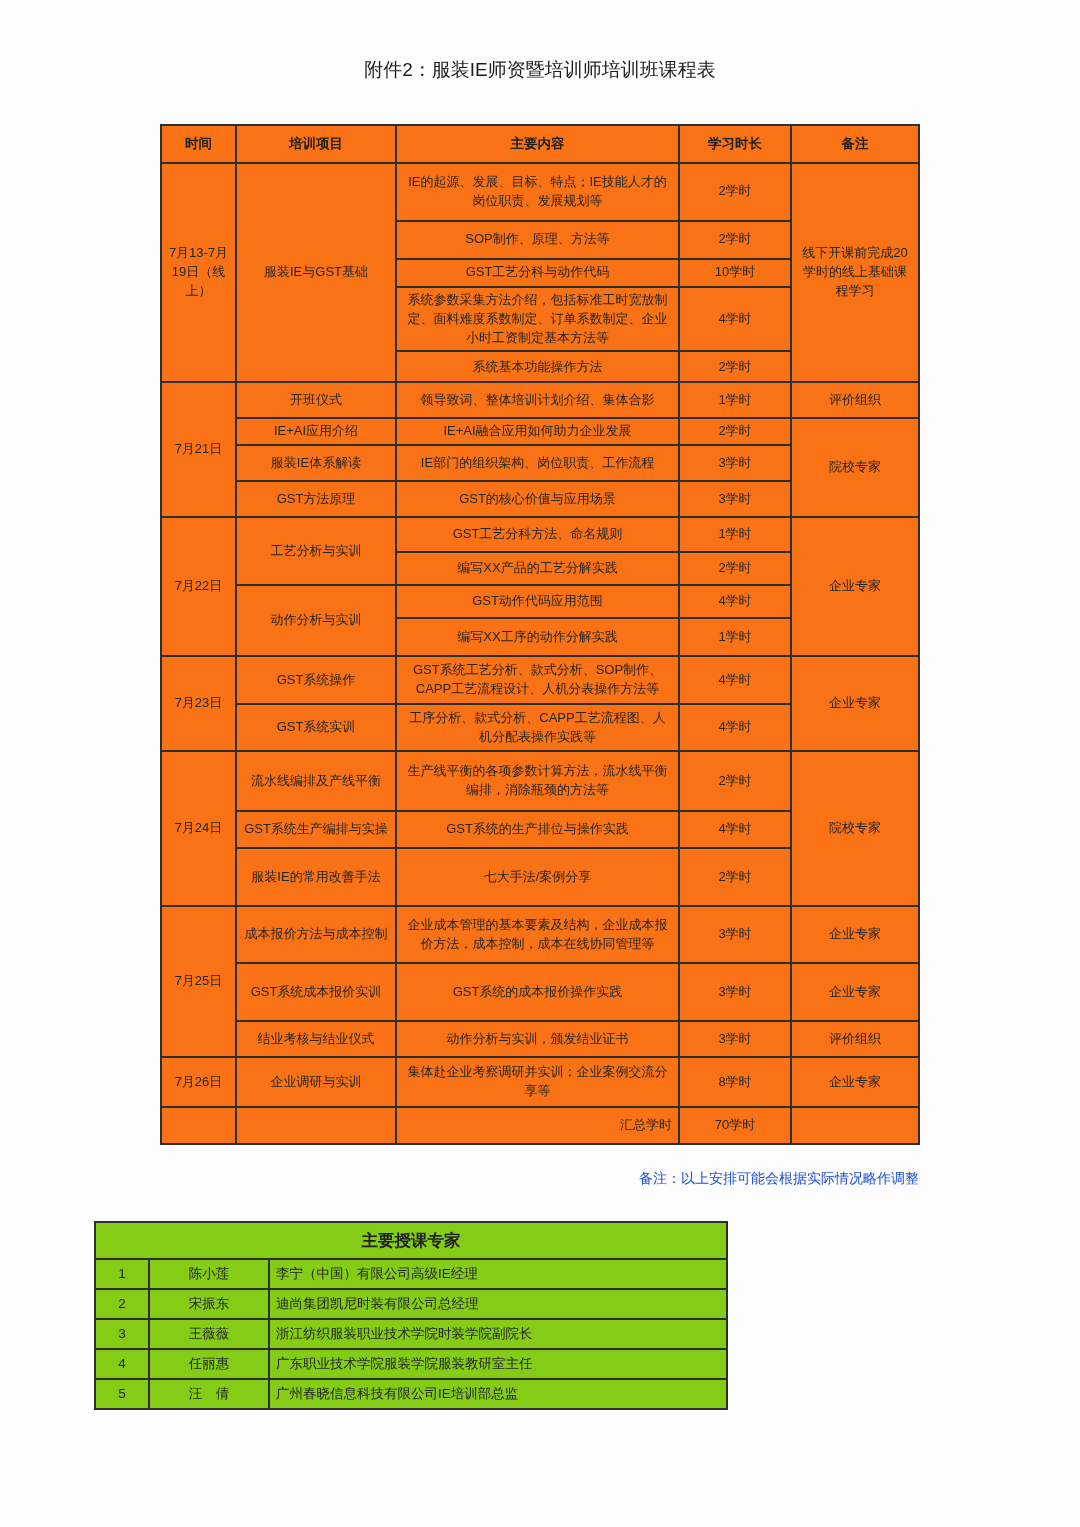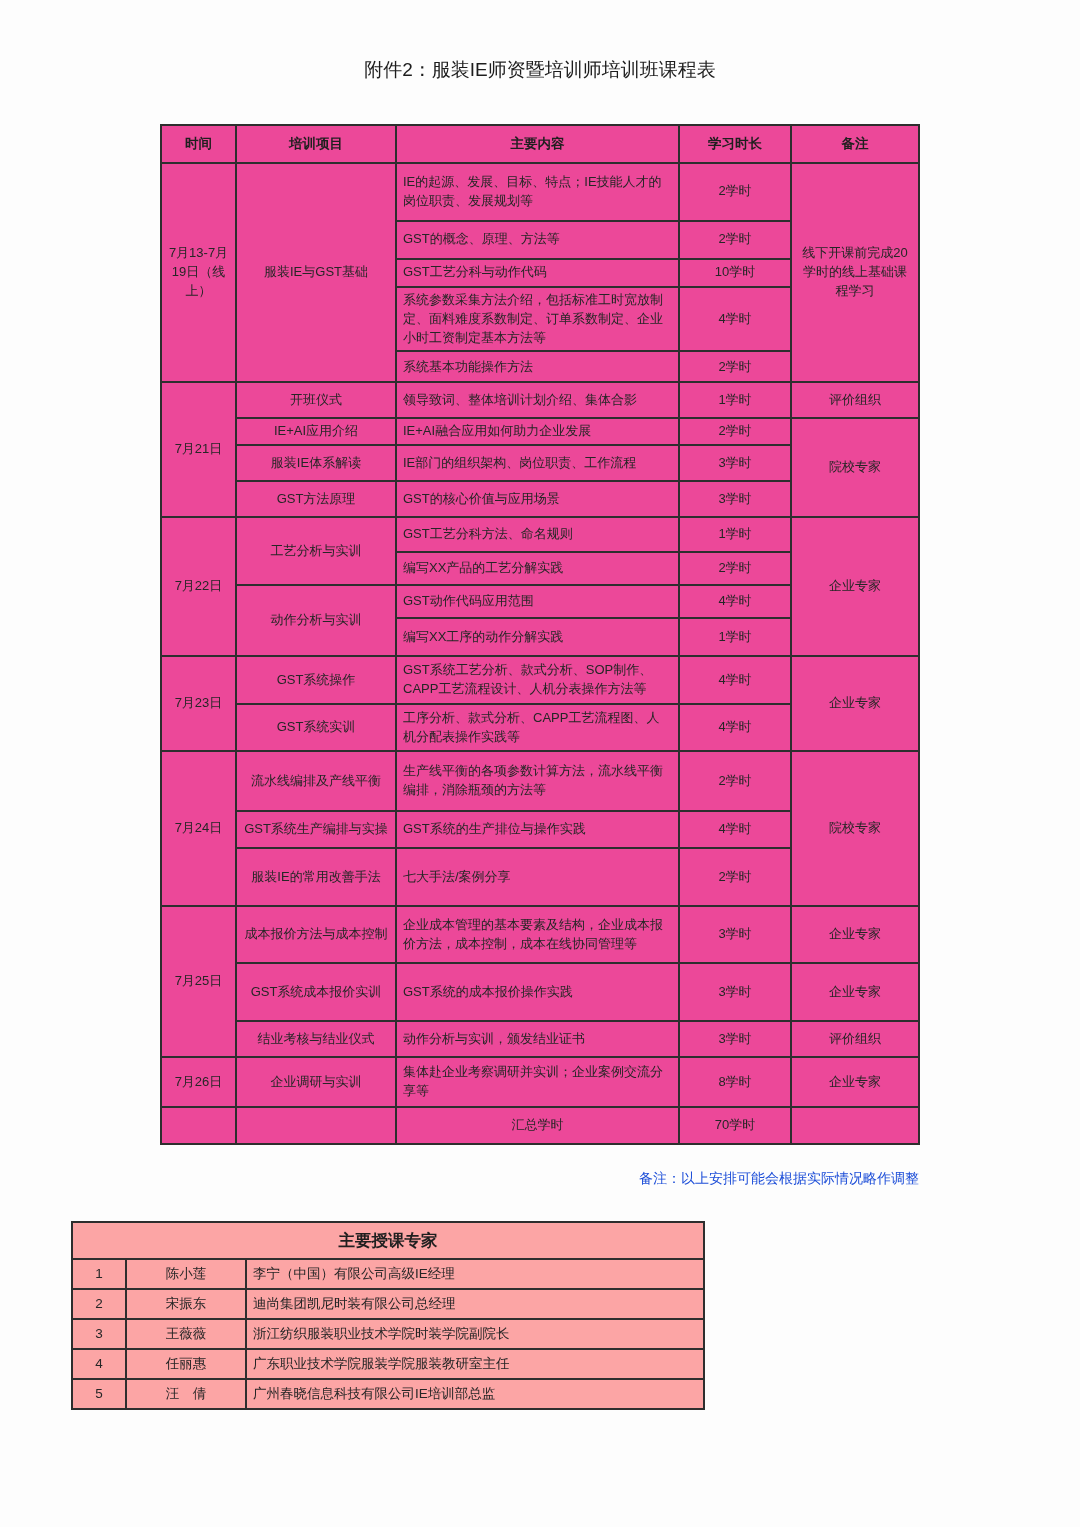--- a/index.html
+++ b/index.html
@@ -20,51 +20,51 @@
     font-size: 19px;
     line-height: 1.1;
     font-weight: normal;
     color: #1d1d1d;
   }
   table.schedule {
     border-collapse: collapse;
     table-layout: fixed;
     width: 758px;
     margin: 43px auto 0 auto;
-    background: #ec4899;
+    background: #f97316;
   }
   table.schedule td, table.schedule th {
     border: 2px solid #2e2e2e;
     padding: 3px 6px;
     font-size: 13px;
     line-height: 1.45;
     vertical-align: middle;
     overflow: hidden;
   }
   table.schedule th {
     font-size: 13.5px;
     font-weight: bold;
     text-align: center;
     color: #1f1f1f;
   }
   .c-time, .c-proj, .c-dur, .c-rem { text-align: center; }
-  .c-cont { text-align: left; padding-left: 8px; padding-right: 8px; }
+  .c-cont { text-align: center; padding-left: 8px; padding-right: 8px; }
   .note-line {
     width: 758px;
     margin: 25px auto 0 auto;
     text-align: right;
     font-size: 14px;
     color: #1d4ed8;
   }
   table.experts {
     border-collapse: collapse;
     table-layout: fixed;
     width: 632px;
-    margin: 33px 0 0 71px;
-    background: #fca5a5;
+    margin: 33px 0 0 94px;
+    background: #84cc16;
   }
   table.experts td, table.experts th {
     border: 2px solid #2e2e2e;
     padding: 2px 6px;
     font-size: 13.5px;
     line-height: 1.4;
     vertical-align: middle;
   }
   table.experts th.experts-title {
     font-size: 16.5px;
@@ -97,21 +97,21 @@
     <th>备注</th>
   </tr>
   <tr style="height:58px">
     <td class="c-time" rowspan="5">7月13-7月19日（线上）</td>
     <td class="c-proj" rowspan="5">服装IE与GST基础</td>
     <td class="c-cont">IE的起源、发展、目标、特点；IE技能人才的岗位职责、发展规划等</td>
     <td class="c-dur">2学时</td>
     <td class="c-rem" rowspan="5">线下开课前完成20学时的线上基础课程学习</td>
   </tr>
   <tr style="height:38px">
-    <td class="c-cont">GST的概念、原理、方法等</td>
+    <td class="c-cont">SOP制作、原理、方法等</td>
     <td class="c-dur">2学时</td>
   </tr>
   <tr style="height:28px">
     <td class="c-cont">GST工艺分科与动作代码</td>
     <td class="c-dur">10学时</td>
   </tr>
   <tr style="height:58px">
     <td class="c-cont">系统参数采集方法介绍，包括标准工时宽放制定、面料难度系数制定、订单系数制定、企业小时工资制定基本方法等</td>
     <td class="c-dur">4学时</td>
   </tr>
@@ -220,21 +220,21 @@
     <td class="c-time">7月26日</td>
     <td class="c-proj">企业调研与实训</td>
     <td class="c-cont">集体赴企业考察调研并实训；企业案例交流分享等</td>
     <td class="c-dur">8学时</td>
     <td class="c-rem">企业专家</td>
   </tr>
 
   <tr style="height:37px">
     <td class="c-time"></td>
     <td class="c-proj"></td>
-    <td class="c-cont" style="text-align:center">汇总学时</td>
+    <td class="c-cont" style="text-align:right">汇总学时</td>
     <td class="c-dur">70学时</td>
     <td class="c-rem"></td>
   </tr>
 </tbody>
   </table>
 
 <div class="note-line">备注：以上安排可能会根据实际情况略作调整</div>
 
 <table class="experts">
   <colgroup>

